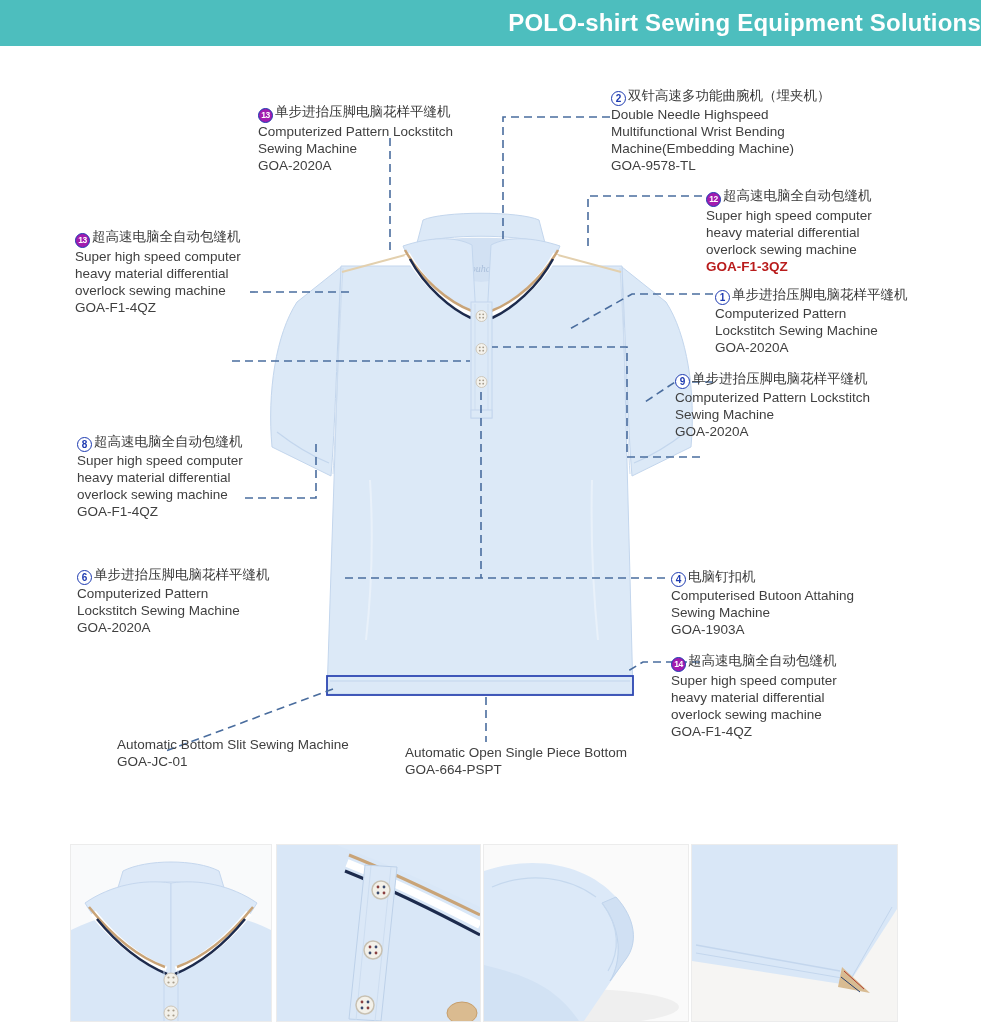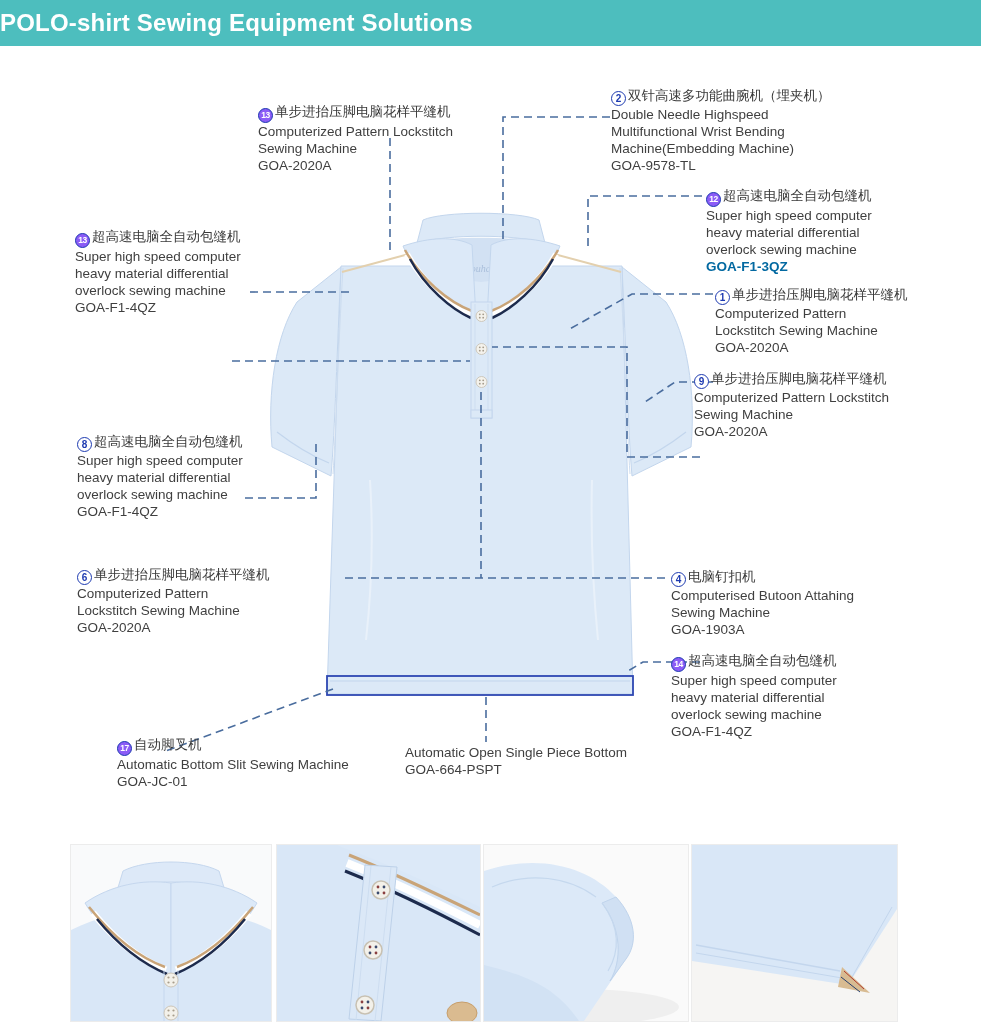--- a/index.html
+++ b/index.html
@@ -2,39 +2,39 @@
 <html><head>
 <meta charset="utf-8">
 <style>
   html,body{margin:0;padding:0;}
   body{
     width:981px;height:1024px;position:relative;background:#ffffff;
     font-family:"Liberation Sans","DejaVu Sans",sans-serif;overflow:hidden;
   }
   .header{
     position:absolute;top:0;left:0;width:981px;height:46px;background:#4dbebe;
-    display:flex;align-items:center;justify-content:flex-start;
+    display:flex;align-items:center;justify-content:flex-end;
   }
   .header .title{color:#ffffff;font-size:24px;font-weight:bold;letter-spacing:0.2px;}
   .diagram{position:absolute;top:46px;left:0;width:981px;height:790px;}
   .diagram svg.scene{position:absolute;top:-46px;left:0;width:981px;height:836px;}
   .ann{
     position:absolute;font-size:13.5px;color:#3f3f3f;line-height:17px;white-space:nowrap;
   }
   .ann .line{min-height:17px;}
   .ann .zh{color:#3a3a3a;}
   .num{
     display:inline-flex;align-items:center;justify-content:center;
     width:15px;height:15px;border-radius:50%;box-sizing:border-box;
     font-size:10px;font-weight:bold;margin-right:2px;vertical-align:-2px;
   }
   .num.outline{color:#1d3ab1;border:1.5px solid #1d3ab1;background:#ffffff;}
-  .num.filled{color:#ffffff;background:#8b5cf6;border:1.5px solid #1d3ab1;font-size:8.5px;letter-spacing:-0.5px;}
+  .num.filled{color:#ffffff;background:#a21caf;border:1.5px solid #1d3ab1;font-size:8.5px;letter-spacing:-0.5px;}
   .model{color:#3f3f3f;}
-  .model.bold{font-weight:bold;color:#0369a1;}
+  .model.bold{font-weight:bold;color:#b91c1c;}
   .gallery{position:absolute;top:845px;left:0;width:981px;height:176px;}
   .photo{position:absolute;top:0;height:176px;outline:1px solid #ececec;background:#f8fafc;}
   .photo svg{display:block;width:100%;height:100%;}
   .p1{left:71px;width:200px;}
   .p2{left:277px;width:203px;}
   .p3{left:484px;width:204px;}
   .p4{left:692px;width:205px;}
 </style>
 </head>
 <body>
@@ -147,21 +147,21 @@
     <div class="line model bold">GOA-F1-3QZ</div>
   </div>
 
   <div class="ann" style="left:715px;top:240px">
     <div class="line zh"><span class="num outline">1</span><span>单步进抬压脚电脑花样平缝机</span></div>
     <div class="line">Computerized Pattern</div>
     <div class="line">Lockstitch Sewing Machine</div>
     <div class="line model">GOA-2020A</div>
   </div>
 
-  <div class="ann" style="left:694px;top:324px">
+  <div class="ann" style="left:675px;top:324px">
     <div class="line zh"><span class="num outline">9</span><span>单步进抬压脚电脑花样平缝机</span></div>
     <div class="line">Computerized Pattern Lockstitch</div>
     <div class="line">Sewing Machine</div>
     <div class="line model">GOA-2020A</div>
   </div>
 
 
   <div class="ann" style="left:671px;top:522px">
     <div class="line zh"><span class="num outline">4</span><span>电脑钉扣机</span></div>
     <div class="line">Computerised Butoon Attahing</div>
@@ -195,21 +195,20 @@
   </div>
 
   <div class="ann" style="left:77px;top:520px">
     <div class="line zh"><span class="num outline">6</span><span>单步进抬压脚电脑花样平缝机</span></div>
     <div class="line">Computerized Pattern</div>
     <div class="line">Lockstitch Sewing Machine</div>
     <div class="line model">GOA-2020A</div>
   </div>
 
   <div class="ann" style="left:117px;top:690px">
-    <div class="line zh"><span class="num filled">17</span><span>自动脚叉机</span></div>
     <div class="line">Automatic Bottom Slit Sewing Machine</div>
     <div class="line model">GOA-JC-01</div>
   </div>
 
   <div class="ann" style="left:405px;top:698px">
     <div class="line">Automatic Open Single Piece Bottom</div>
     <div class="line model">GOA-664-PSPT</div>
   </div>
 </div>
 

